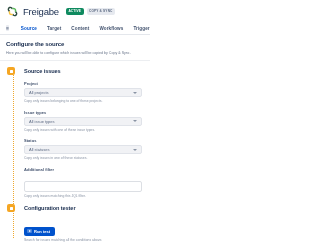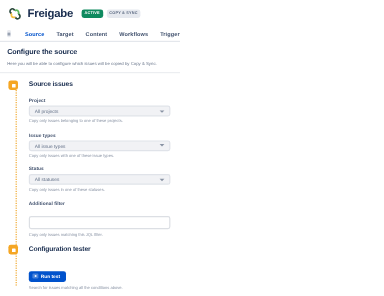--- a/index.html
+++ b/index.html
@@ -13,21 +13,21 @@
 
   
   .app-header {
     display: flex; align-items: center;
     padding: 5px 6px 4px 6px;
     gap: 4px;
   }
   .logo { width: 13px; height: 13px; position: relative; flex: 0 0 auto; }
   .logo svg { display: block; }
   .app-title {
-    font-size: 9.5px; font-weight: 700; color: #172b4d;
+    font-size: 9.5px; font-weight: 400; color: #172b4d;
     letter-spacing: -0.2px; white-space: nowrap;
   }
   .badges { display: flex; gap: 3px; align-items: center; margin-left: 3px; }
   .badge {
     font-size: 3.2px; font-weight: 700; letter-spacing: .15px;
     padding: 1.5px 2.5px; border-radius: 2px; white-space: nowrap;
     line-height: 1;
   }
   .badge-active { background: #0f8a5f; color: #ffffff; }
   .badge-name { background: #e6e9ef; color: #5e6c84; }

